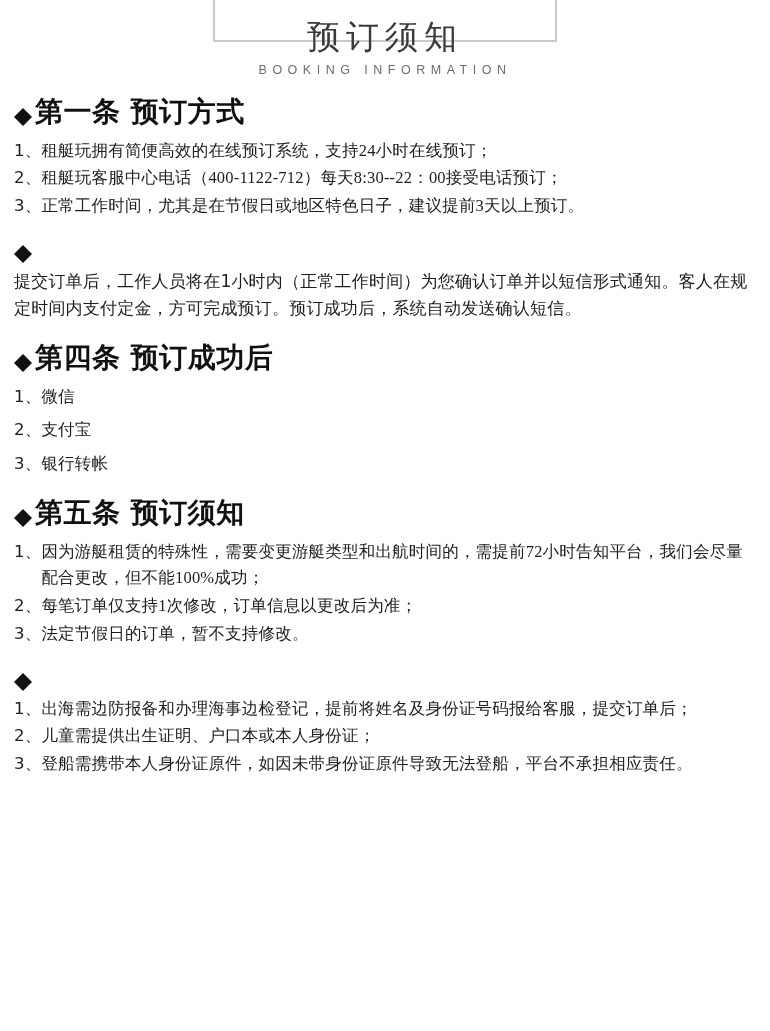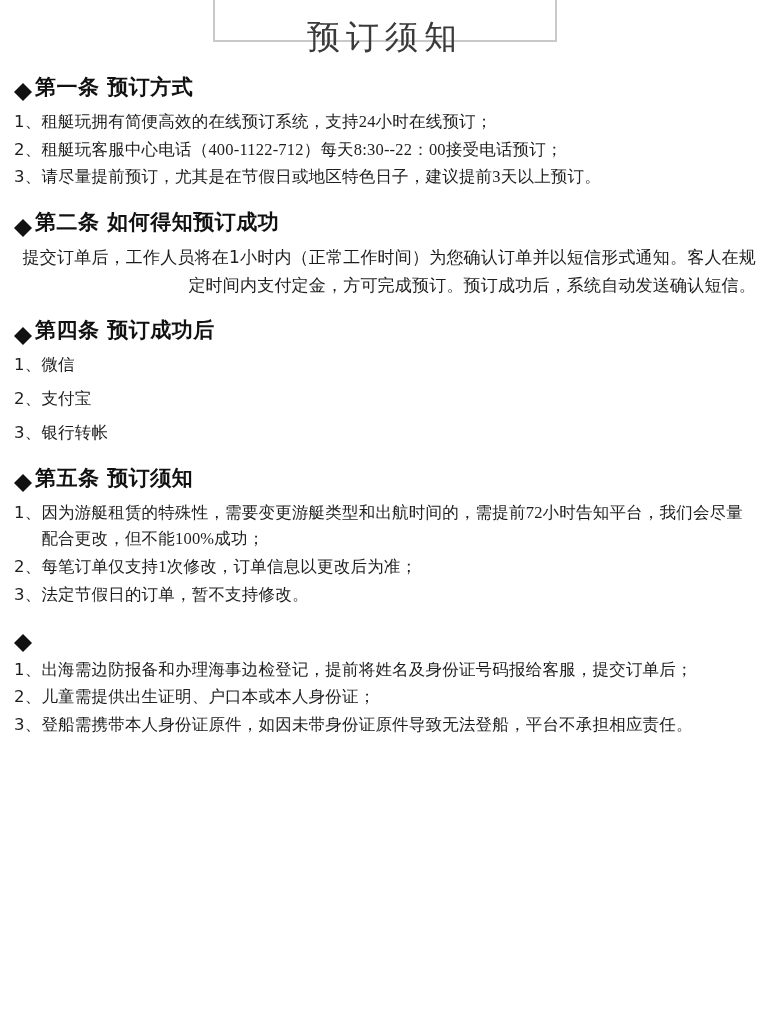--- a/index.html
+++ b/index.html
@@ -62,21 +62,21 @@
     font-family: "Liberation Sans", sans-serif;
   }
 
   
   .section {
     margin-top: 20px;
   }
   .section-title {
     display: flex;
     align-items: center;
-    font-size: 21px;
+    font-size: 28px;
     font-weight: bold;
     color: #111;
     letter-spacing: 0.5px;
     margin-bottom: 10px;
   }
   .diamond-icon {
     width: 0;
     height: 0;
     margin-right: 3px;
     border: 9px solid transparent;
@@ -98,21 +98,20 @@
   .section-title-text {
     line-height: 1.1;
   }
 
   .para {
     font-size: 17px;
     line-height: 1.62;
     color: #1d1d1d;
     letter-spacing: 0.2px;
     margin: 0;
-    text-align: right;
   }
   .list {
     margin: 0;
     padding: 0;
     list-style: none;
   }
   .list li {
     font-size: 16.5px;
     line-height: 1.62;
     color: #1d1d1d;
@@ -139,47 +138,47 @@
 <div class="page">
 
   <div class="header">
     <div class="header-rules">
 
       <span class="r r-left"></span>
       <span class="r r-right"></span>
       <span class="r r-bot"></span>
     </div>
     <div class="header-title">预订须知</div>
+    <div class="header-sub">BOOKING INFORMATION</div>
   </div>
 
   <div class="section">
     <div class="section-title">
       <span class="diamond-icon"></span>
       <span class="section-title-text">第一条  预订方式</span>
     </div>
     <ul class="list">
       <li>
         <span class="num">1、</span>
         <span class="txt">租艇玩拥有简便高效的在线预订系统，支持24小时在线预订；</span>
       </li>
       <li>
         <span class="num">2、</span>
         <span class="txt">租艇玩客服中心电话（400-1122-712）每天8:30--22：00接受电话预订；</span>
       </li>
       <li>
         <span class="num">3、</span>
-        <span class="txt">请尽量提前预订，尤其是在节假日或地区特色日子，建议提前3天以上预订。</span>
-      </li>
-    </ul>
-  </div>
-
-  <div class="section">
-    <div class="section-title">
-      <span class="diamond-icon"></span>
-      <span class="section-title-text">第二条  如何得知预订成功</span>
+        <span class="txt">正常工作时间，尤其是在节假日或地区特色日子，建议提前3天以上预订。</span>
+      </li>
+    </ul>
+  </div>
+
+  <div class="section">
+    <div class="section-title">
+      <span class="diamond-icon"></span>
     </div>
     <p class="para">提交订单后，工作人员将在1小时内（正常工作时间）为您确认订单并以短信形式通知。客人在规定时间内支付定金，方可完成预订。预订成功后，系统自动发送确认短信。</p>
   </div>
 
   <div class="section">
   </div>
 
   <div class="section">
     <div class="section-title">
       <span class="diamond-icon"></span>

